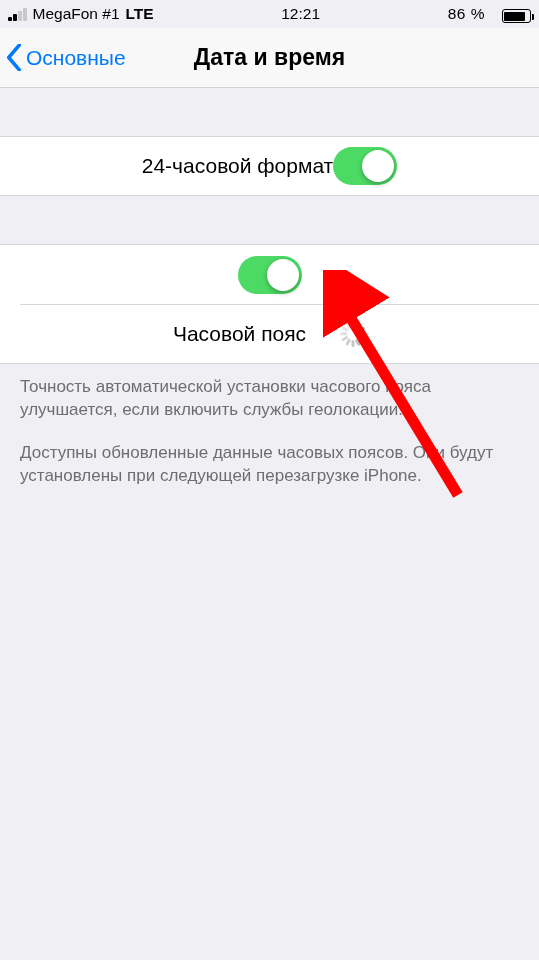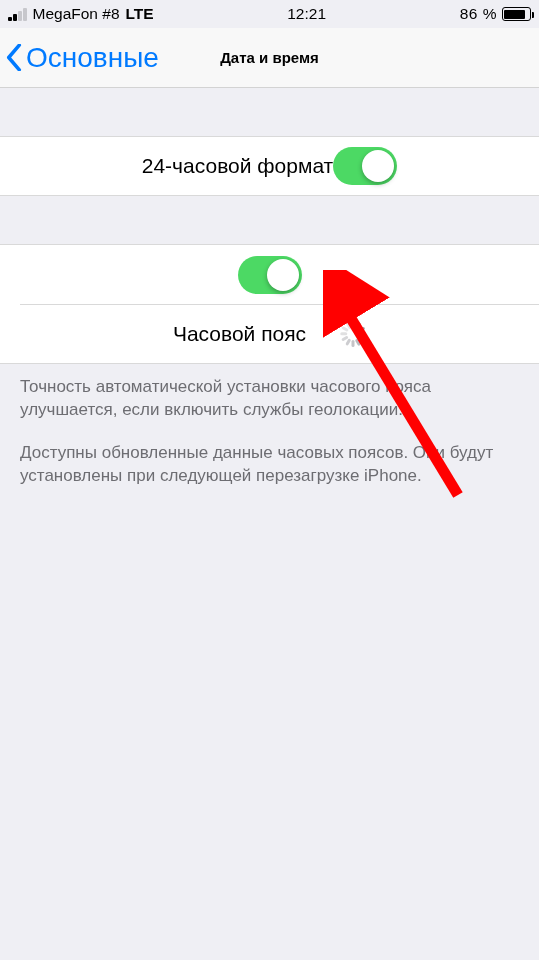--- a/index.html
+++ b/index.html
@@ -44,22 +44,22 @@
     .signal-bar.active { background: #000; }
     .sb1 { height: 4px; }
     .sb2 { height: 7px; }
     .sb3 { height: 10px; }
     .sb4 { height: 13px; }
     .carrier { font-weight: 400; }
     .lte { font-weight: 700; }
     .status-time { font-weight: 400; }
     .status-right {
       display: flex;
-      align-items: center;
-      gap: 5px;
+      align-items: flex-end;
+      gap: 17px;
     }
     .battery-pct { font-weight: 400; letter-spacing: 0.5px;}
     .battery-shell {
       width: 29px;
       height: 14px;
       border: 1.3px solid #000;
       border-radius: 3px;
       position: relative;
       padding: 1.5px;
     }
@@ -84,30 +84,30 @@
       display: flex;
       align-items: center;
       position: relative;
       border-bottom: 1px solid rgba(0,0,0,0.15);
       background: #f8f8f8;
     }
     .nav-back {
       display: flex;
       align-items: center;
       color: #007aff;
-      font-size: 28px;
+      font-size: 21px;
       padding-left: 6px;
       cursor: pointer;
     }
     .nav-back svg { width: 16px; height: 27px; margin-right: 4px; }
     .nav-title {
       position: absolute;
       left: 50%;
       transform: translateX(-50%);
-      font-size: 15px;
+      font-size: 23px;
       font-weight: 600;
       color: #000;
     }
 
     .group {
       margin-top: 48px;
     }
     .group + .group { margin-top: 48px; }
     .row {
       background: #fff;
@@ -190,21 +190,21 @@
 <body>
 
 <div class="status-bar">
   <div class="status-left">
     <div class="signal-bars">
       <div class="signal-bar sb1 active"></div>
       <div class="signal-bar sb2 active"></div>
       <div class="signal-bar sb3"></div>
       <div class="signal-bar sb4"></div>
     </div>
-    <span class="carrier">MegaFon #8</span>
+    <span class="carrier">MegaFon #1</span>
     <span class="lte">LTE</span>
   </div>
   <div class="status-time">12:21</div>
   <div class="status-right">
     <span class="battery-pct">86 %</span>
     <div class="battery-shell">
       <div class="battery-fill"></div>
       <div class="battery-tip"></div>
     </div>
   </div>

